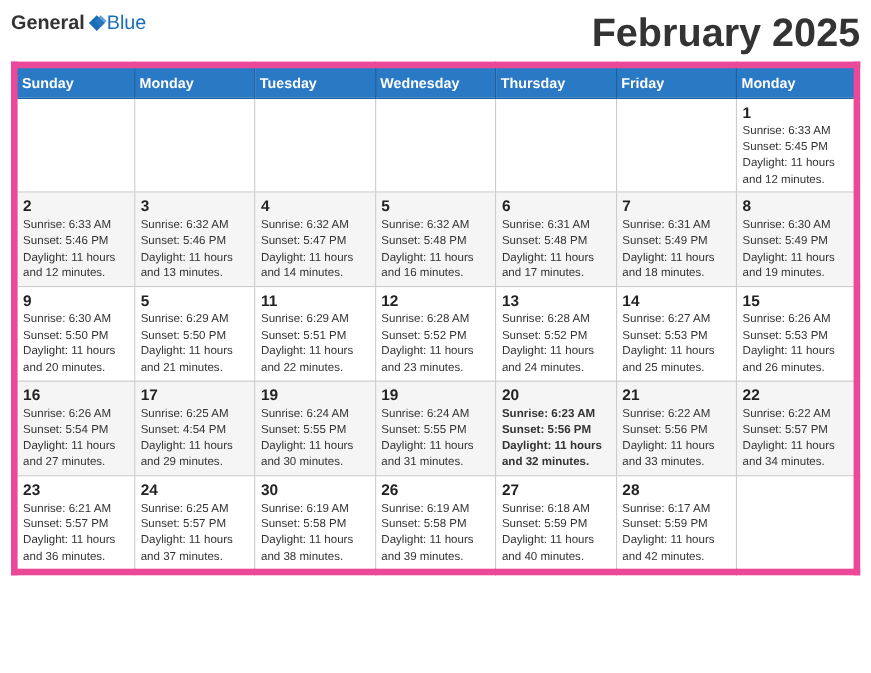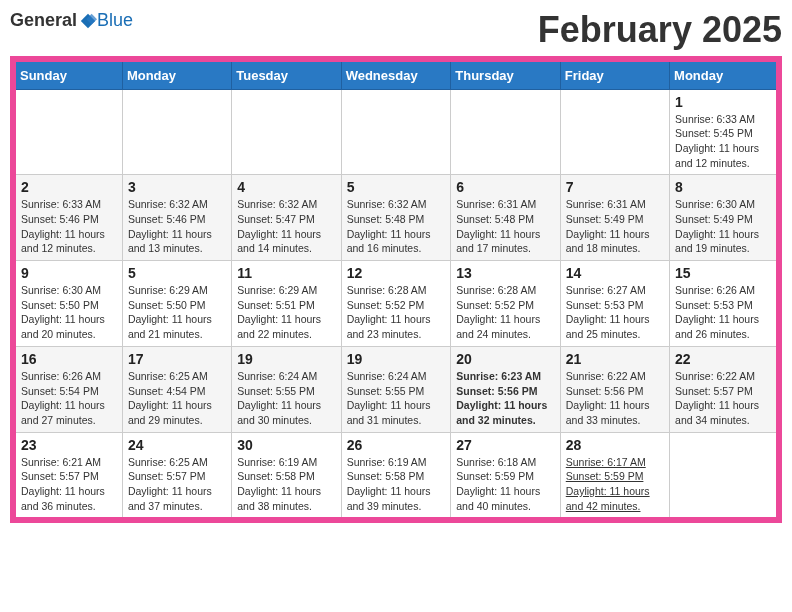--- a/index.html
+++ b/index.html
@@ -304,20 +304,20 @@
 Daylight: 11 hours and 39 minutes.</div>
         </td>
         <td>
           <span class="day-num">27</span>
           <div class="day-info" style="white-space: pre-line;">Sunrise: 6:18 AM
 Sunset: 5:59 PM
 Daylight: 11 hours and 40 minutes.</div>
         </td>
         <td>
           <span class="day-num">28</span>
-          <div class="day-info" style="white-space: pre-line; text-decoration: underline;">Sunrise: 6:17 AM
+          <div class="day-info" style="white-space: pre-line;">Sunrise: 6:17 AM
 Sunset: 5:59 PM
 Daylight: 11 hours and 42 minutes.</div>
         </td>
         <td class="empty-cell"></td>
       </tr>
     </tbody>
 </table>
 
 </body></html>

